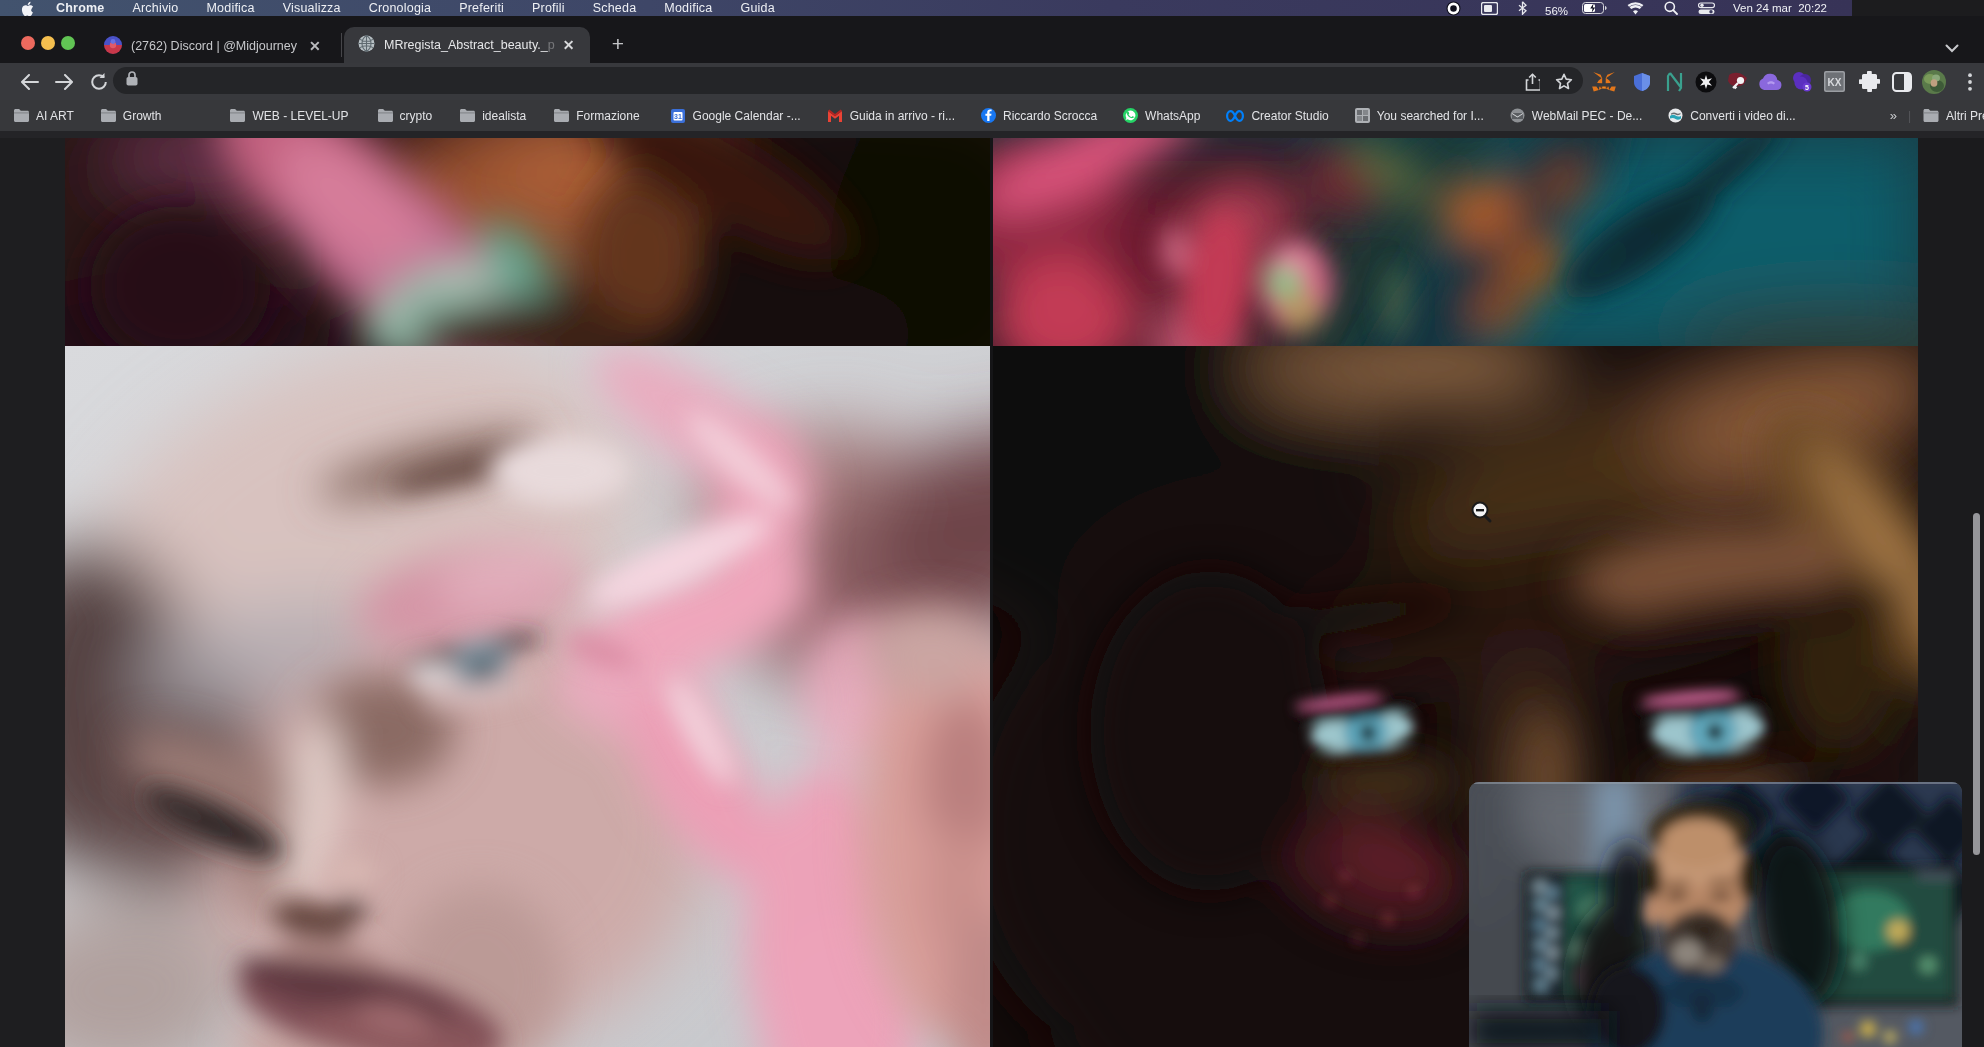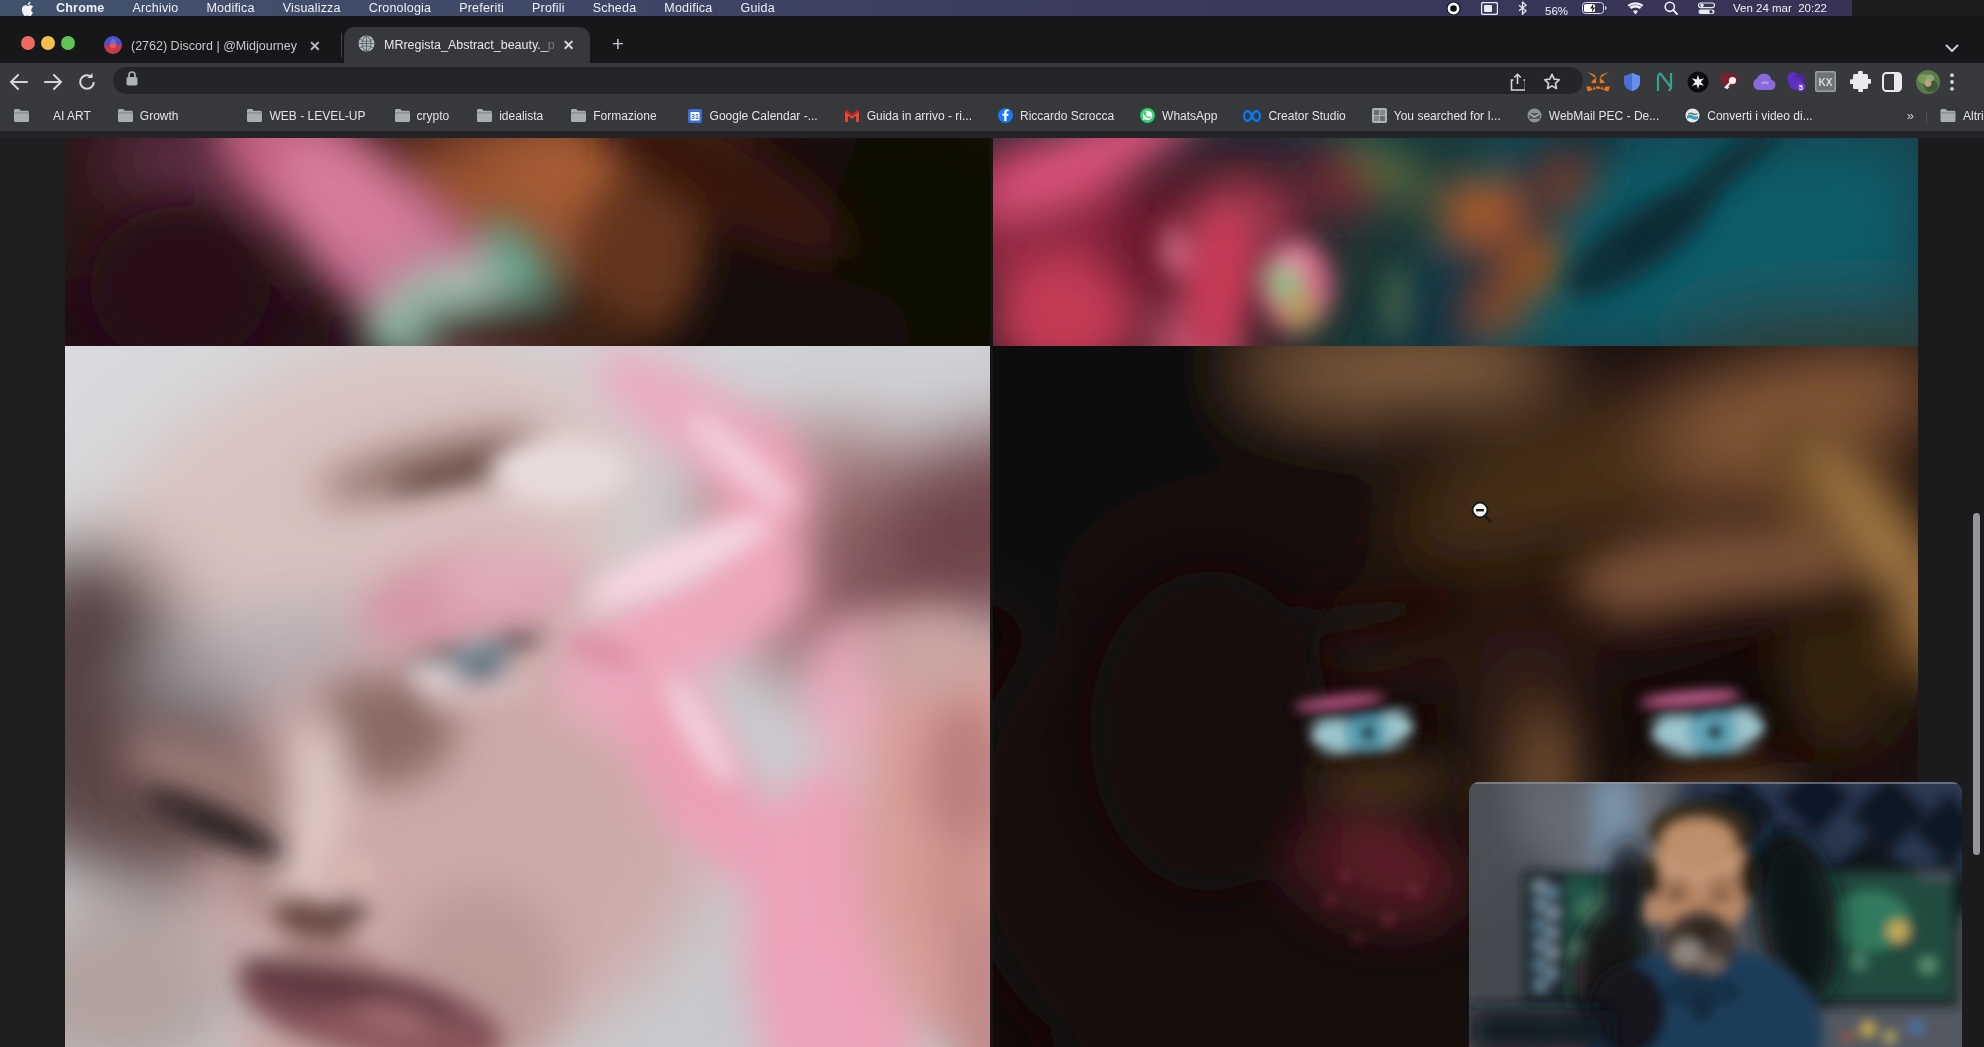--- a/index.html
+++ b/index.html
@@ -21,21 +21,21 @@
   #tabsep{position:absolute;left:341px;top:17px;width:1px;height:24px;background:#46464a;}
   #tab2{position:absolute;left:344px;top:11px;width:246px;height:36px;background:#37383c;border-radius:10px 10px 0 0;display:flex;align-items:center;color:#e6e7e9;font-size:12.5px;}
   .tabx{color:#b9babd;font-size:14px;font-weight:bold;}
   #plus{position:absolute;left:604px;top:14px;width:28px;height:28px;color:#c3c4c7;font-size:21px;font-weight:300;display:flex;align-items:center;justify-content:center;}
   #tchev{position:absolute;left:1945px;top:23px;}
   
   #toolbar{position:absolute;left:0;top:63px;width:1984px;height:37px;background:#38393d;}
   #omnibox{position:absolute;left:113px;top:4px;width:1470px;height:27px;background:#242528;border-radius:14px;display:flex;align-items:center;overflow:hidden;}
   #urltext{white-space:nowrap;font-size:13.5px;color:#9a9fa5;}
   #urltext b{color:#e9eaee;font-weight:bold;}
-  .tbi{position:absolute;top:0;height:37px;display:flex;align-items:center;justify-content:flex-start;width:30px;}
+  .tbi{position:absolute;top:0;height:37px;display:flex;align-items:center;justify-content:flex-end;width:30px;}
   
   #bookmarks{position:absolute;left:0;top:100px;width:1984px;height:31px;background:#37383b;display:flex;align-items:center;font-size:12px;color:#e2e3e6;}
   .bk{display:flex;align-items:center;margin-right:0;}
   .bk .lab{margin-left:7px;white-space:nowrap;}
   
   #content{position:absolute;left:0;top:131px;width:1984px;height:916px;background:#1b1b1d;}
 </style>
 </head>
 <body>
 <div id="stage">
@@ -249,21 +249,21 @@
     <span class="tbi" style="left:1950px;width:22px;" id="ext-dots">
         <svg width="4" height="18" viewBox="0 0 4 18">
           <circle cx="2" cy="2.2" r="1.9" fill="#d4d6d9"></circle>
           <circle cx="2" cy="9" r="1.9" fill="#d4d6d9"></circle>
           <circle cx="2" cy="15.8" r="1.9" fill="#d4d6d9"></circle>
         </svg>
       </span>
   </div>
 
   <div id="bookmarks">
-    <span class="bk" style="margin-left:14px;gap:17px;">
+    <span class="bk" style="margin-left:14px;">
         <svg width="15" height="13" viewBox="0 0 15 13">
           <path fill="#a9acb1" d="M0 1.5C0 .7.7 0 1.5 0h3.6l1.7 1.8h6.7c.8 0 1.5.7 1.5 1.5v8.2c0 .8-.7 1.5-1.5 1.5h-12C.7 13 0 12.3 0 11.5z"></path>
           <rect x="0" y="3.4" width="15" height="1" fill="#7e8185"></rect>
         </svg>
         <span class="lab">AI ART</span>
       </span>
     <span class="bk" style="margin-left:27px;">
         <svg width="15" height="13" viewBox="0 0 15 13">
           <path fill="#a9acb1" d="M0 1.5C0 .7.7 0 1.5 0h3.6l1.7 1.8h6.7c.8 0 1.5.7 1.5 1.5v8.2c0 .8-.7 1.5-1.5 1.5h-12C.7 13 0 12.3 0 11.5z"></path>
           <rect x="0" y="3.4" width="15" height="1" fill="#7e8185"></rect>

